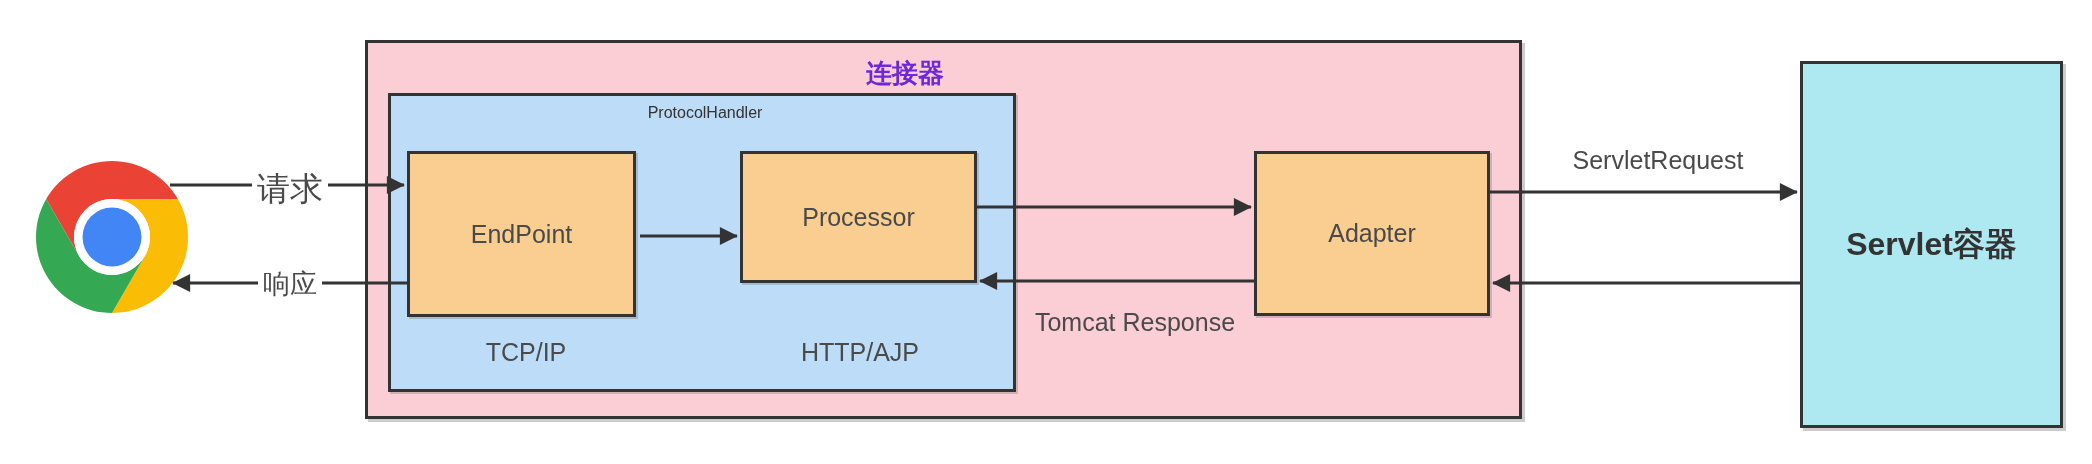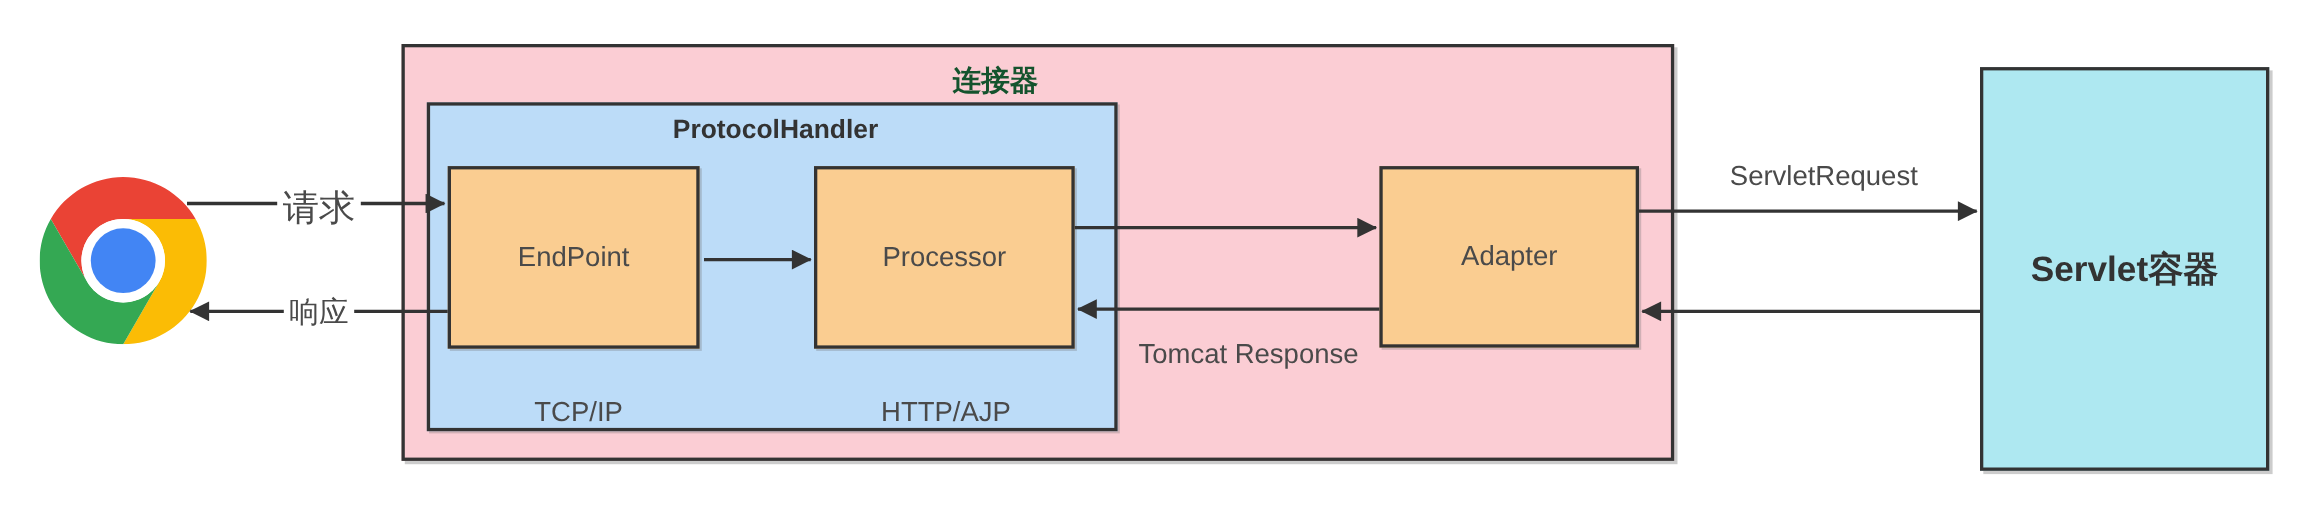--- a/index.html
+++ b/index.html
@@ -36,60 +36,59 @@
   .component-box {
     background: #facd91;
     box-shadow: 2px 2px 0 rgba(110,110,110,0.3);
     display: flex;
     align-items: center;
     justify-content: center;
     font-size: 25px;
     color: #4a4a4a;
   }
   .endpoint-box  { left: 407px;  top: 151px; width: 229px; height: 166px; }
-  .processor-box { left: 740px;  top: 151px; width: 237px; height: 166px; }
+  .processor-box { left: 740px;  top: 151px; width: 237px; height: 132px; }
   .adapter-box   { left: 1254px; top: 151px; width: 236px; height: 165px; }
   .servlet-box {
     left: 1800px; top: 61px;
     width: 263px; height: 367px;
     background: #aee8f1;
     box-shadow: 3px 3px 0 rgba(110,110,110,0.35);
     display: flex;
     align-items: center;
     justify-content: center;
     font-size: 32px;
     font-weight: bold;
     color: #333333;
   }
   
   .connector-title {
     position: absolute;
     left: 537px; top: 13px;
     transform: translateX(-50%);
     font-size: 26px;
     font-weight: bold;
-    color: #14532d;
+    color: #6d28d9;
     white-space: nowrap;
   }
   .protocol-title {
     position: absolute;
     left: 314px; top: 8px;
     transform: translateX(-50%);
-    font-size: 24px;
-    font-weight: bold;
+    font-size: 16px;
+    font-weight: normal;
     color: #333333;
     white-space: nowrap;
   }
   .sublabel {
     position: absolute;
     transform: translateX(-50%);
     font-size: 25px;
     color: #4a4a4a;
     white-space: nowrap;
-    margin-top: 23px;
   }
   .sublabel-tcpip  { left: 135px; top: 242px; }
   .sublabel-httpajp{ left: 469px; top: 242px; }
   
   .arrow-label {
     position: absolute;
     transform: translateX(-50%);
     font-size: 25px;
     color: #4a4a4a;
     line-height: 1.05;

